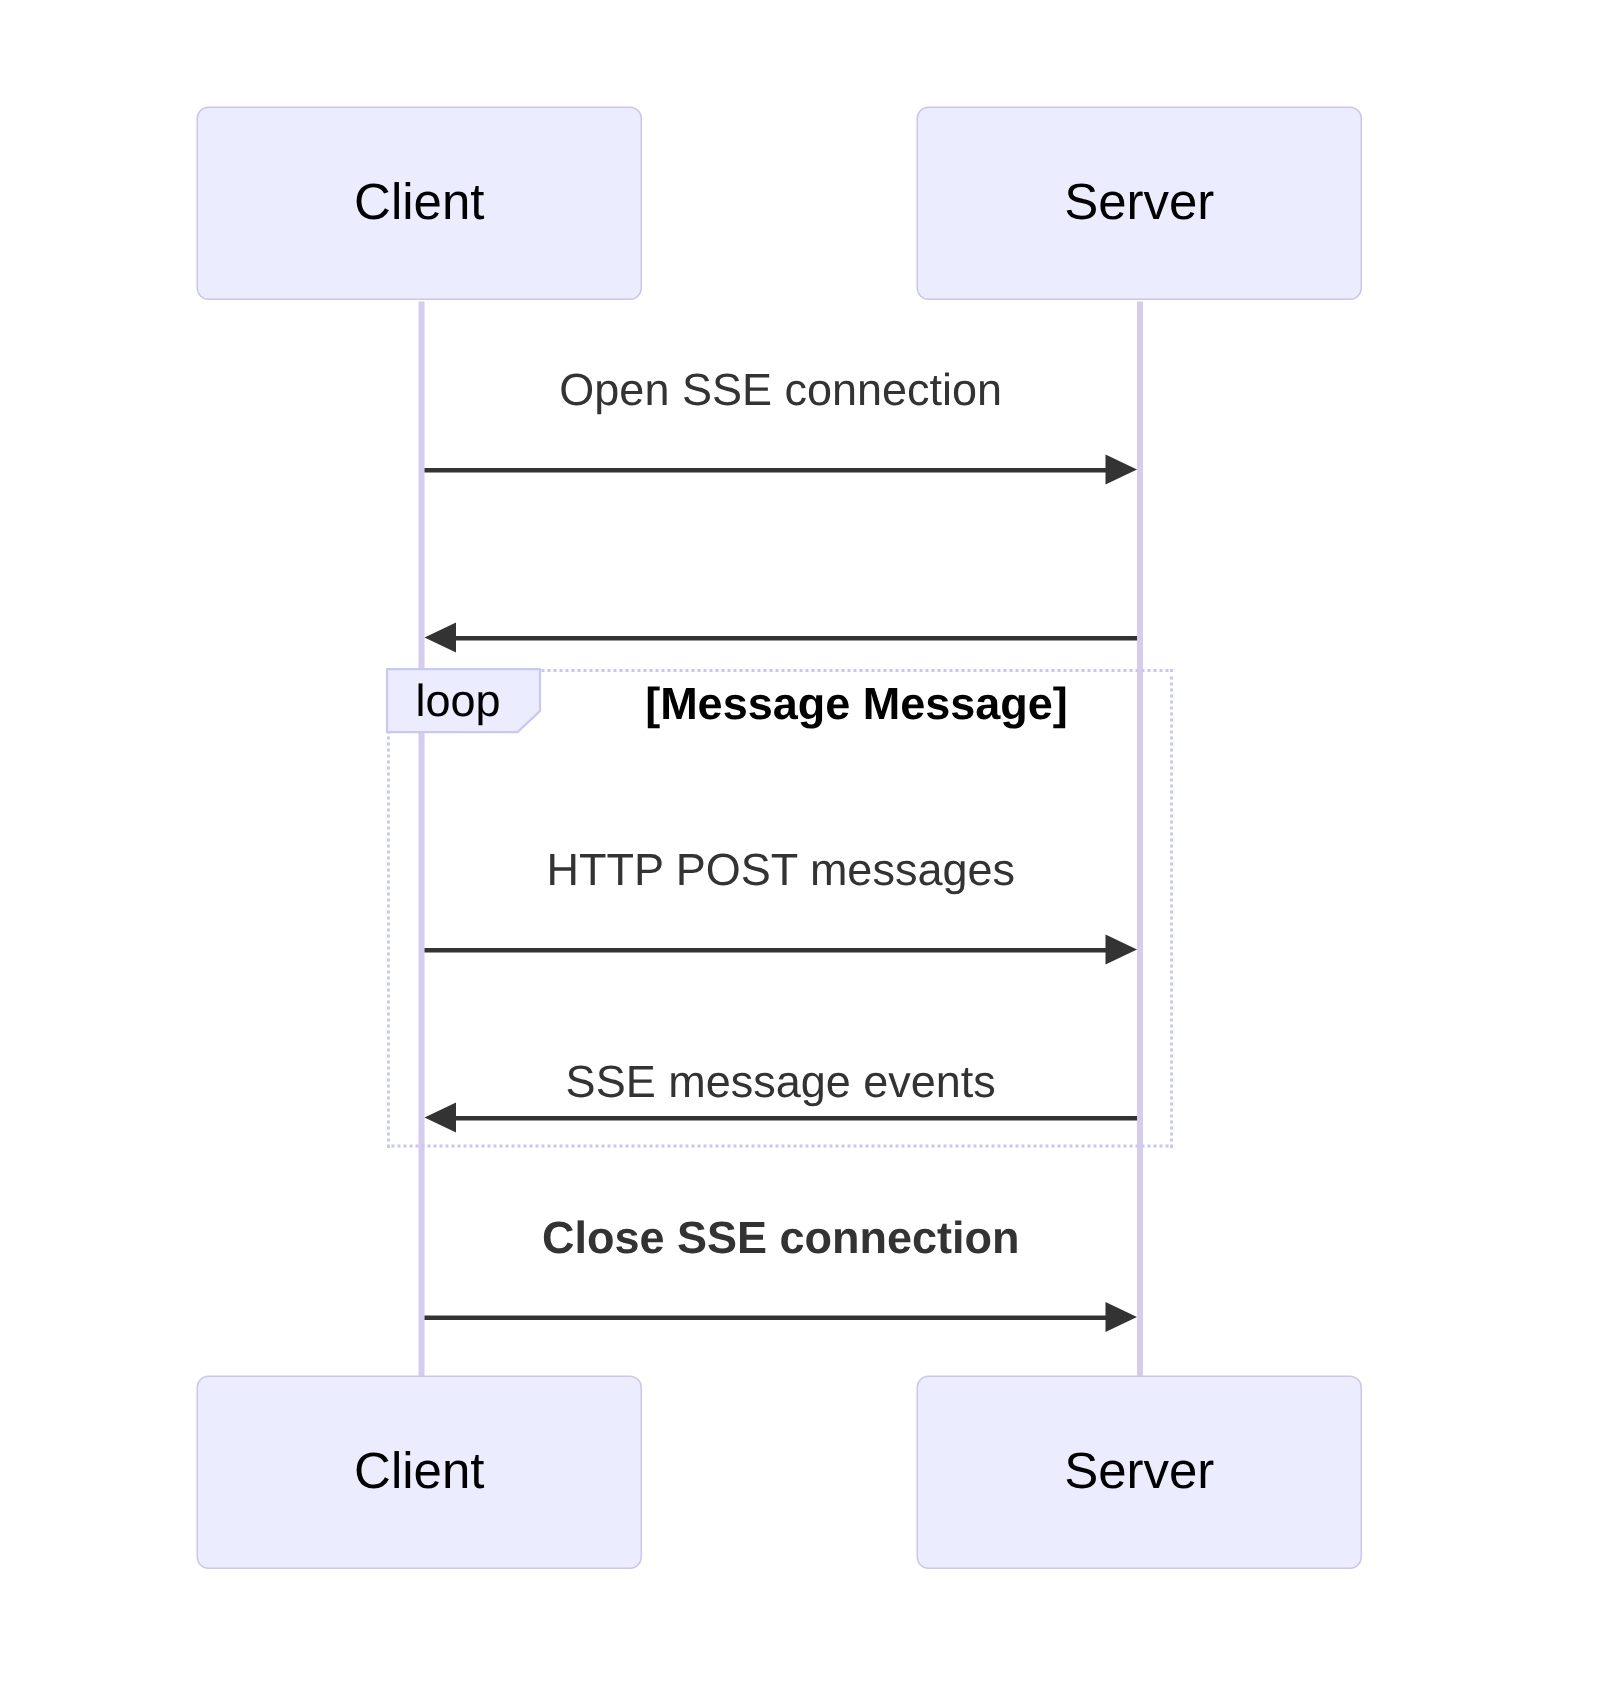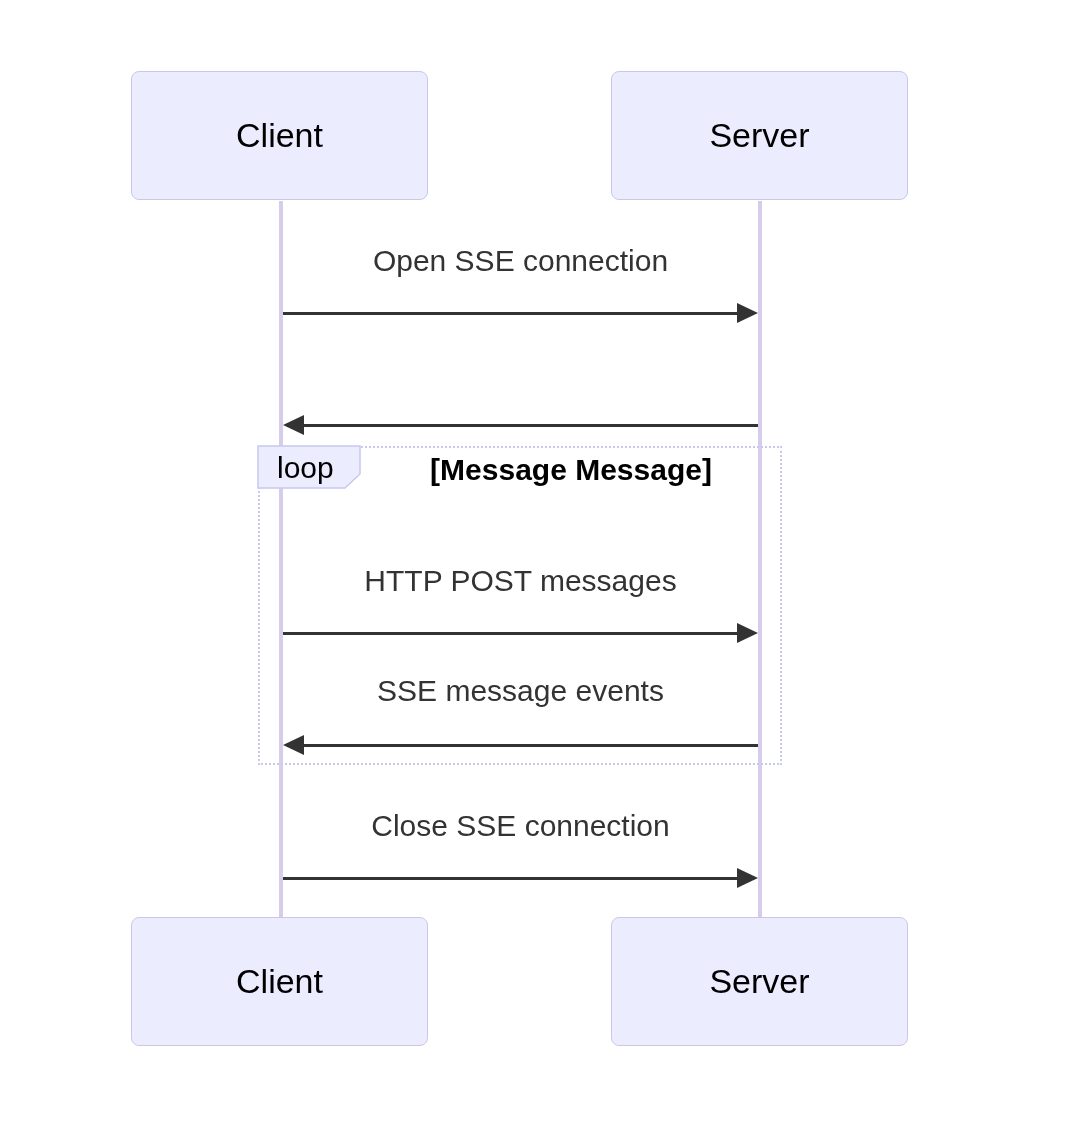--- a/index.html
+++ b/index.html
@@ -53,22 +53,22 @@
     left: 283px;
     width: 475px;
     text-align: center;
     font-size: 30px;
     line-height: 36px;
     color: #333333;
   }
   .m1-label { top: 243px; }
   .m2-label { top: 355px; }
   .m3-label { top: 563px; }
-  .m4-label { top: 673px; }
-  .m5-label { top: 808px; }
+  .m4-label { top: 704px; }
+  .m5-label { top: 808px; font-weight: bold; }
 
   
   .arrow {
     position: absolute;
     left: 283px;
     width: 475px;
     height: 20px;
   }
   .arrow .shaft {
     position: absolute;

